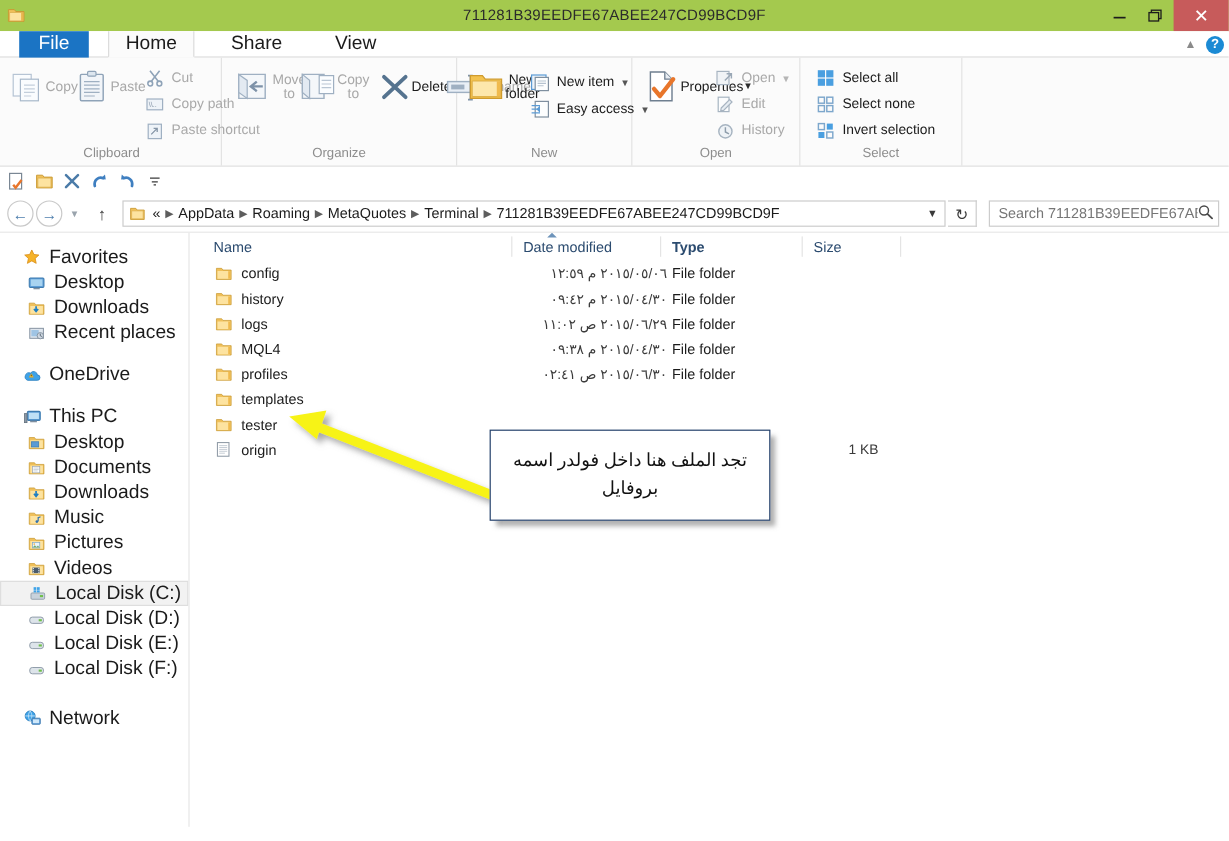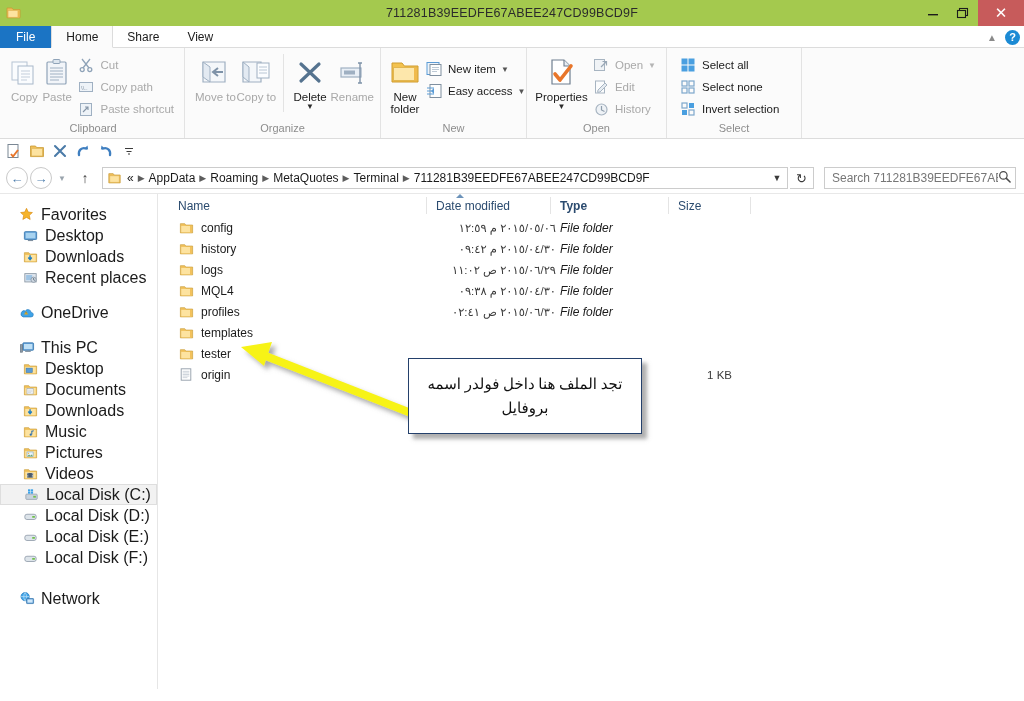--- a/index.html
+++ b/index.html
@@ -33,42 +33,42 @@
   }
   .win-btn.close { width: 46px; background: #c75b5b; color: #fff; font-size: 15px; }
 
   
   .tabstrip {
     height: 22px; background: #ffffff; display: flex; align-items: stretch;
     position: relative; border-bottom: 1px solid #dcdcdc;
   }
   .tab {
     padding: 0 14px; display: flex; align-items: center; justify-content: center;
-    font-size: 12px; color: #1b1b1b; height: 22px; cursor: default;
+    font-size: 16px; color: #1b1b1b; height: 22px; cursor: default; margin-left: 16px;
   }
   .tab.file { background: #1b74c4; color: #ffffff; padding: 0 16px; }
   .tab.active { background: #fbfbfb; border-left: 1px solid #dcdcdc; border-right: 1px solid #dcdcdc; border-bottom: 1px solid #fbfbfb; }
   .tabstrip-right { position: absolute; right: 4px; top: 0; height: 22px; display: flex; align-items: center; gap: 8px; }
   .chev-up { color: #8a8a8a; font-size: 10px; }
   .help-circle {
     width: 15px; height: 15px; border-radius: 50%; background: #1b8ad4; color: #fff;
     font-size: 11px; font-weight: bold; display: flex; align-items: center; justify-content: center;
   }
 
   
   .ribbon {
     height: 91px; background: #fbfbfb; border-bottom: 1px solid #dcdcdc;
     display: flex; align-items: stretch; padding-left: 2px;
   }
   .rgroup { display: flex; flex-direction: column; border-right: 1px solid #e3e3e3; }
   .rgroup-body { flex: 1; display: flex; align-items: flex-start; padding: 4px 6px 0 6px; }
   .rgroup-label { height: 16px; text-align: center; font-size: 11px; color: #8d8d8d; }
 
   .bigbtn {
-    width: 54px; display: flex; flex-direction: column; align-items: center;
+    width: 54px; display: flex; flex-direction: row; align-items: center;
     padding-top: 3px; cursor: default;
   }
   .bigbtn .ic { height: 32px; display: flex; align-items: flex-end; justify-content: center; }
   .bigbtn .lbl { font-size: 11.5px; color: #1b1b1b; text-align: center; line-height: 12px; margin-top: 4px; }
   .bigbtn.dim .lbl { color: #a8a8a8; }
   .bigbtn .caret { font-size: 8px; color: #2b2b2b; line-height: 7px; }
 
   .smallcol { display: flex; flex-direction: column; padding-top: 2px; }
   .smallbtn { display: flex; align-items: center; height: 22px; padding: 0 4px; cursor: default; }
   .smallbtn .ic { width: 18px; height: 18px; display: flex; align-items: center; justify-content: center; margin-right: 5px; }
@@ -122,21 +122,21 @@
   .sortmark { position: absolute; left: 298px; top: 0px; width: 0; height: 0;
               border-left: 4px solid transparent; border-right: 4px solid transparent;
               border-bottom: 4px solid #6d93ba; }
 
   .rows { position: relative; }
   .row { height: 21px; display: flex; align-items: center; position: relative; cursor: default; }
   .row .fname { position: absolute; left: 20px; display: flex; align-items: center; }
   .row .fname .ic { width: 16px; height: 16px; margin-right: 7px; display:flex; align-items:center; justify-content:center; }
   .row .fname .lbl { font-size: 12px; color: #1b1b1b; }
   .row .fdate { position: absolute; left: 278px; width: 120px; text-align: right; font-size: 11.5px; color: #3b3b3b; direction: rtl; }
-  .row .ftype { position: absolute; left: 402px; font-size: 12px; color: #1b1b1b; font-style: italic; }
+  .row .ftype { position: absolute; left: 402px; font-size: 12px; color: #1b1b1b; }
   .row .fsize { position: absolute; left: 500px; width: 74px; text-align: right; font-size: 11.5px; color: #3b3b3b; }
 
   
   .annot-layer { position: absolute; left: 0; top: 0; width: 1024px; height: 701px; pointer-events: none; margin-top: 20px; }
   .callout {
     position: absolute; left: 408px; top: 338px; width: 234px; height: 76px;
     background: #ffffff; border: 1px solid #24406b;
     box-shadow: 5px 5px 4px rgba(110,110,110,.55);
     display: flex; align-items: center; justify-content: center;
     padding: 4px 10px;

